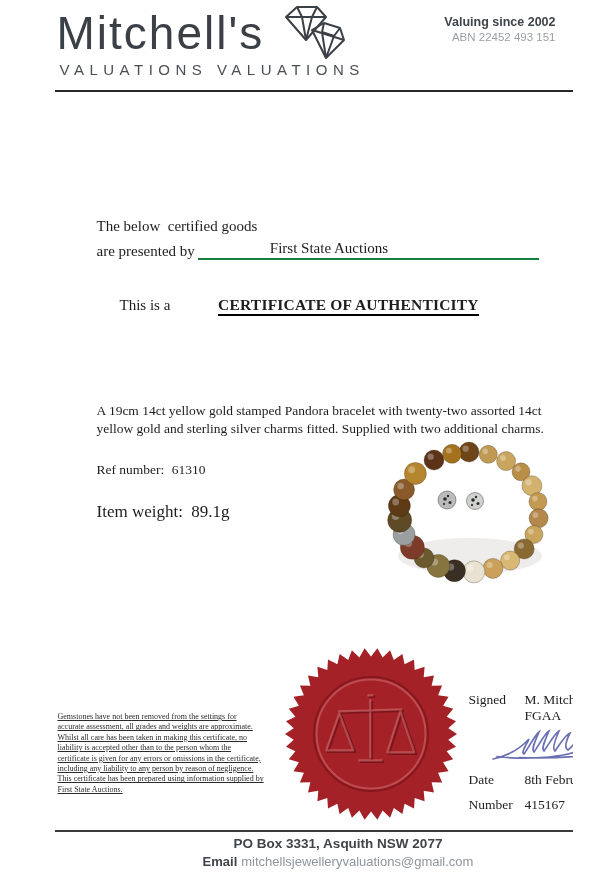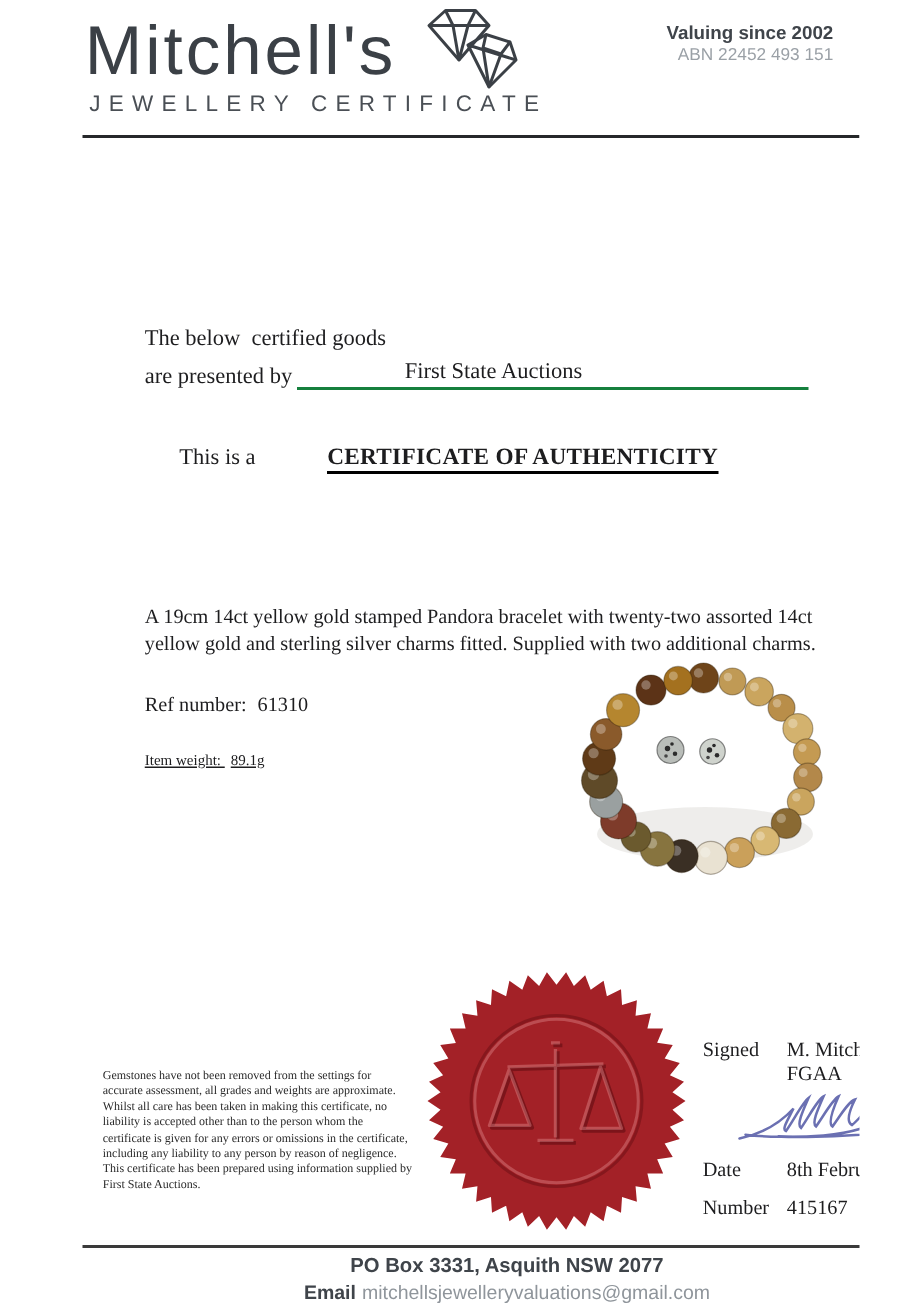--- a/index.html
+++ b/index.html
@@ -44,30 +44,30 @@
   .cert-title {
     font-weight:700; font-size:15.5px; margin-left:44px;
     border-bottom:2px solid #000; padding-bottom:1px; letter-spacing:0.2px;
   }
   
   .description {
     position:absolute; left:62px; top:402px; width:482px;
     font-size:13.5px; line-height:1.35;
   }
   .ref-line { position:absolute; left:62px; top:462px; font-size:13.5px; }
-  .weight-line { position:absolute; left:62px; top:502px; font-size:10px;text-decoration:underline; }
+  .weight-line { position:absolute; left:62px; top:502px; font-size:17px; }
   .ref-line .val, .weight-line .val { margin-left:4px; }
   
   .photo { position:absolute; left:340px; top:438px; width:180px; height:150px; }
   
   .seal { position:absolute; left:249px; top:647px; width:174px; height:174px; }
   
   .disclaimer {
-    position:absolute; left:34px; top:712px; width:207px;
-    font-size:8px; line-height:1.3; color:#2a2a2a;
+    position:absolute; left:23px; top:712px; width:207px;
+    font-size:8px; line-height:1.3; color:#2a2a2a;text-decoration:underline;
   }
   
   .sig-block { position:absolute; left:434px; top:692px; width:160px; font-size:13.5px; }
   .sig-row { display:flex; }
   .sig-row .lbl { width:56px; flex:0 0 56px; }
   .sig-row.date-row { margin-top:8px; }
   .sig-row.number-row { margin-top:9px; }
   .signature-wrap { position:relative; height:38px; margin-top:2px; }
   .signature-wrap svg { position:absolute; left:22px; top:0; }
   
@@ -89,21 +89,21 @@
 
   <div class="brand-name">Mitchell's</div>
   <div class="brand-diamonds">
     <svg width="78" height="58" viewBox="0 0 78 58" fill="none" stroke="#3b4046" stroke-width="2" stroke-linejoin="round">
       <path d="M14 13 L25 3 L45 3 L54 13 L34 36 Z"></path>
       <path d="M14 13 L54 13 M25 3 L30 13 L34 36 M45 3 L40 13 L34 36 M30 13 L40 13"></path>
       <path d="M40 26 L52 19 L68 24 L72 36 L54 54 Z"></path>
       <path d="M40 26 L72 36 M52 19 L50 28 L54 54 M68 24 L62 32 L54 54 M50 28 L62 32"></path>
     </svg>
   </div>
-  <div class="brand-subtitle">JEWELLERY CERTIFICATE</div>
+  <div class="brand-subtitle">VALUATIONS VALUATIONS</div>
   <div class="header-right">
     <div class="tagline">Valuing since 2002</div>
     <div class="abn">ABN 22452 493 151</div>
   </div>
   <div class="header-rule"></div>
 
   <div class="presented">
     <div class="line1">The below  certified goods</div>
     <div class="line2">
       <span>are presented by</span>

